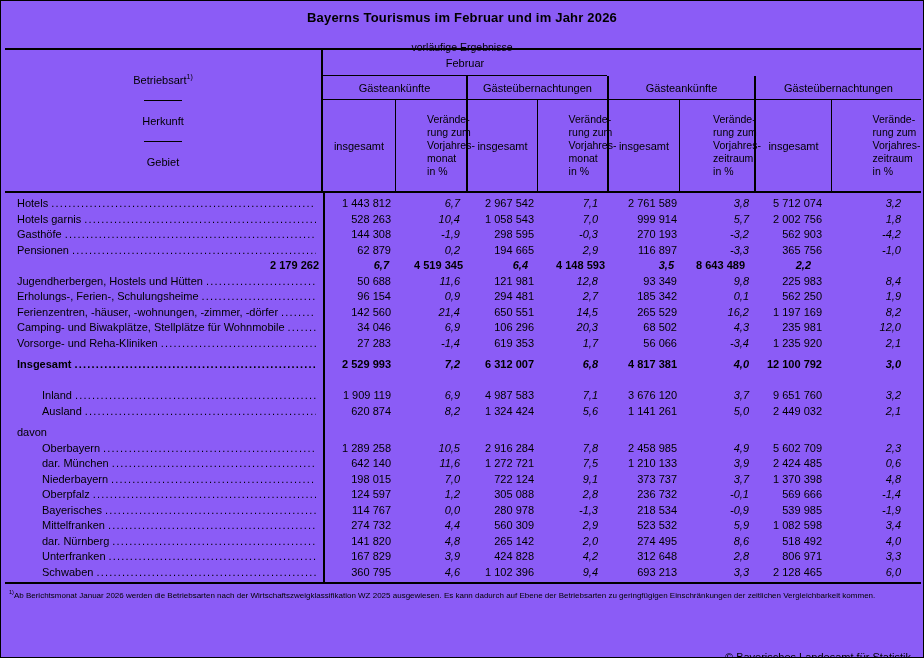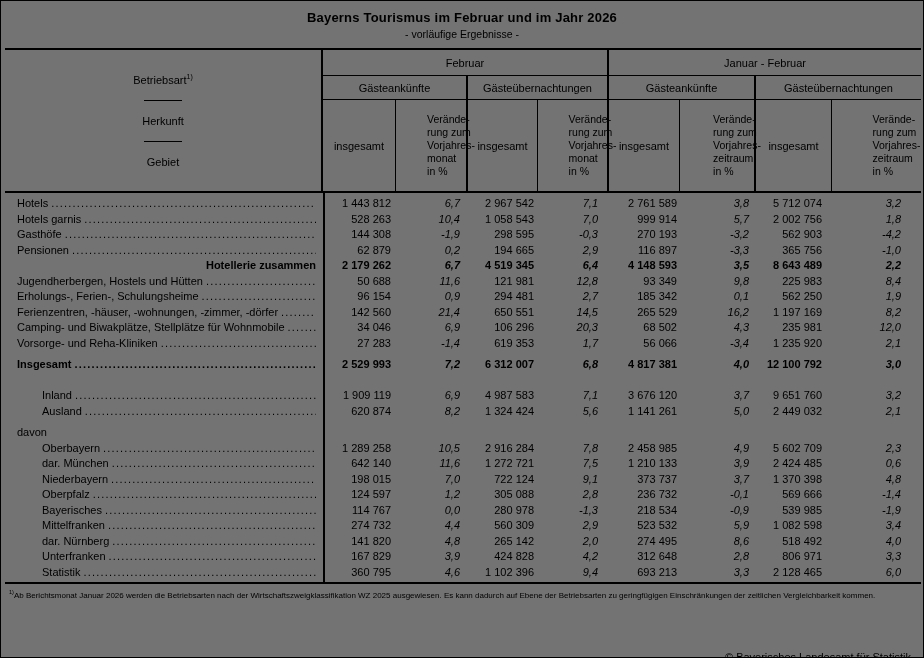--- a/index.html
+++ b/index.html
@@ -1,22 +1,22 @@
 <!DOCTYPE html>
 <html><head>
 <meta charset="utf-8">
 <style>
   html,body { margin:0; padding:0; background:#fff; }
   .page {
     position:relative; width:924px; height:658px; box-sizing:border-box;
-    border:1px solid #000; background:#737373; color:#000;
+    border:1px solid #000; background:#8b5cf6; color:#000;
     font-family:"Liberation Sans", sans-serif; overflow:hidden;
   }
   .title { margin-top:9px; text-align:center; font-size:13px; font-weight:bold; letter-spacing:.2px; }
-  .subtitle { margin-top:3px; text-align:center; font-size:10.5px; }
+  .subtitle { margin-top:16px; text-align:center; font-size:10.5px; }
 
   .tbl { position:absolute; top:47px; left:4px; width:916px; }
   .grid { display:grid; grid-template-columns:318px 72px 71px 71px 70px 72px 75px 77px 90px; }
 
   .thead { border-top:2px solid #000; border-bottom:2px solid #000; grid-template-rows:26px 24px 91px; }
   .hcell { display:flex; align-items:center; justify-content:center; text-align:left;
            font-size:11px; box-sizing:border-box; }
   .hb { border-bottom:1px solid #000; }
   .thickL { border-left:2px solid #000; }
   .thinL  { border-left:1px solid #000; }
@@ -58,21 +58,20 @@
     <div class="thead grid">
       <div class="hstub">
         <div><span>Betriebsart</span><sup>1)</sup></div>
         <div class="hr"></div>
         <div>Herkunft</div>
         <div class="hr"></div>
         <div>Gebiet</div>
       </div>
 
       <div class="hcell hb" style="grid-row:1;grid-column:2/6">Februar</div>
-      <div class="hcell hb thickL" style="grid-row:1;grid-column:6/10">Januar - Februar</div>
 
       <div class="hcell hb" style="grid-row:2;grid-column:2/4">Gästeankünfte</div>
       <div class="hcell hb thickL" style="grid-row:2;grid-column:4/6">Gästeübernachtungen</div>
       <div class="hcell hb thickL" style="grid-row:2;grid-column:6/8">Gästeankünfte</div>
       <div class="hcell hb thickL" style="grid-row:2;grid-column:8/10">Gästeübernachtungen</div>
 
       <div class="hcell" style="grid-row:3;grid-column:2">insgesamt</div>
       <div class="hcell measure thinL" style="grid-row:3;grid-column:3">Verände-
 rung zum
 Vorjahres-
@@ -150,23 +149,20 @@
           <div class="cell num c1">62 879</div>
           <div class="cell num c2 pct">0,2</div>
           <div class="cell num c3">194 665</div>
           <div class="cell num c4 pct">2,9</div>
           <div class="cell num c5">116 897</div>
           <div class="cell num c6 pct">-3,3</div>
           <div class="cell num c7">365 756</div>
           <div class="cell num c8 pct">-1,0</div>
         </div>
         <div class="grid row bold">
-          <div class="cell stub ralign">
-            <span class="lbl">Hotellerie zusammen</span>
-          </div>
           <div class="cell num c1">2 179 262</div>
           <div class="cell num c2 pct">6,7</div>
           <div class="cell num c3">4 519 345</div>
           <div class="cell num c4 pct">6,4</div>
           <div class="cell num c5">4 148 593</div>
           <div class="cell num c6 pct">3,5</div>
           <div class="cell num c7">8 643 489</div>
           <div class="cell num c8 pct">2,2</div>
         </div>
         <div class="grid row">
@@ -413,21 +409,21 @@
           <div class="cell num c2 pct">3,9</div>
           <div class="cell num c3">424 828</div>
           <div class="cell num c4 pct">4,2</div>
           <div class="cell num c5">312 648</div>
           <div class="cell num c6 pct">2,8</div>
           <div class="cell num c7">806 971</div>
           <div class="cell num c8 pct">3,3</div>
         </div>
         <div class="grid row">
           <div class="cell stub ind">
-            <span class="lbl">Statistik</span>
+            <span class="lbl">Schwaben</span>
             <span class="leader">................................................................................................................................................................</span>
           </div>
           <div class="cell num c1">360 795</div>
           <div class="cell num c2 pct">4,6</div>
           <div class="cell num c3">1 102 396</div>
           <div class="cell num c4 pct">9,4</div>
           <div class="cell num c5">693 213</div>
           <div class="cell num c6 pct">3,3</div>
           <div class="cell num c7">2 128 465</div>
           <div class="cell num c8 pct">6,0</div>

